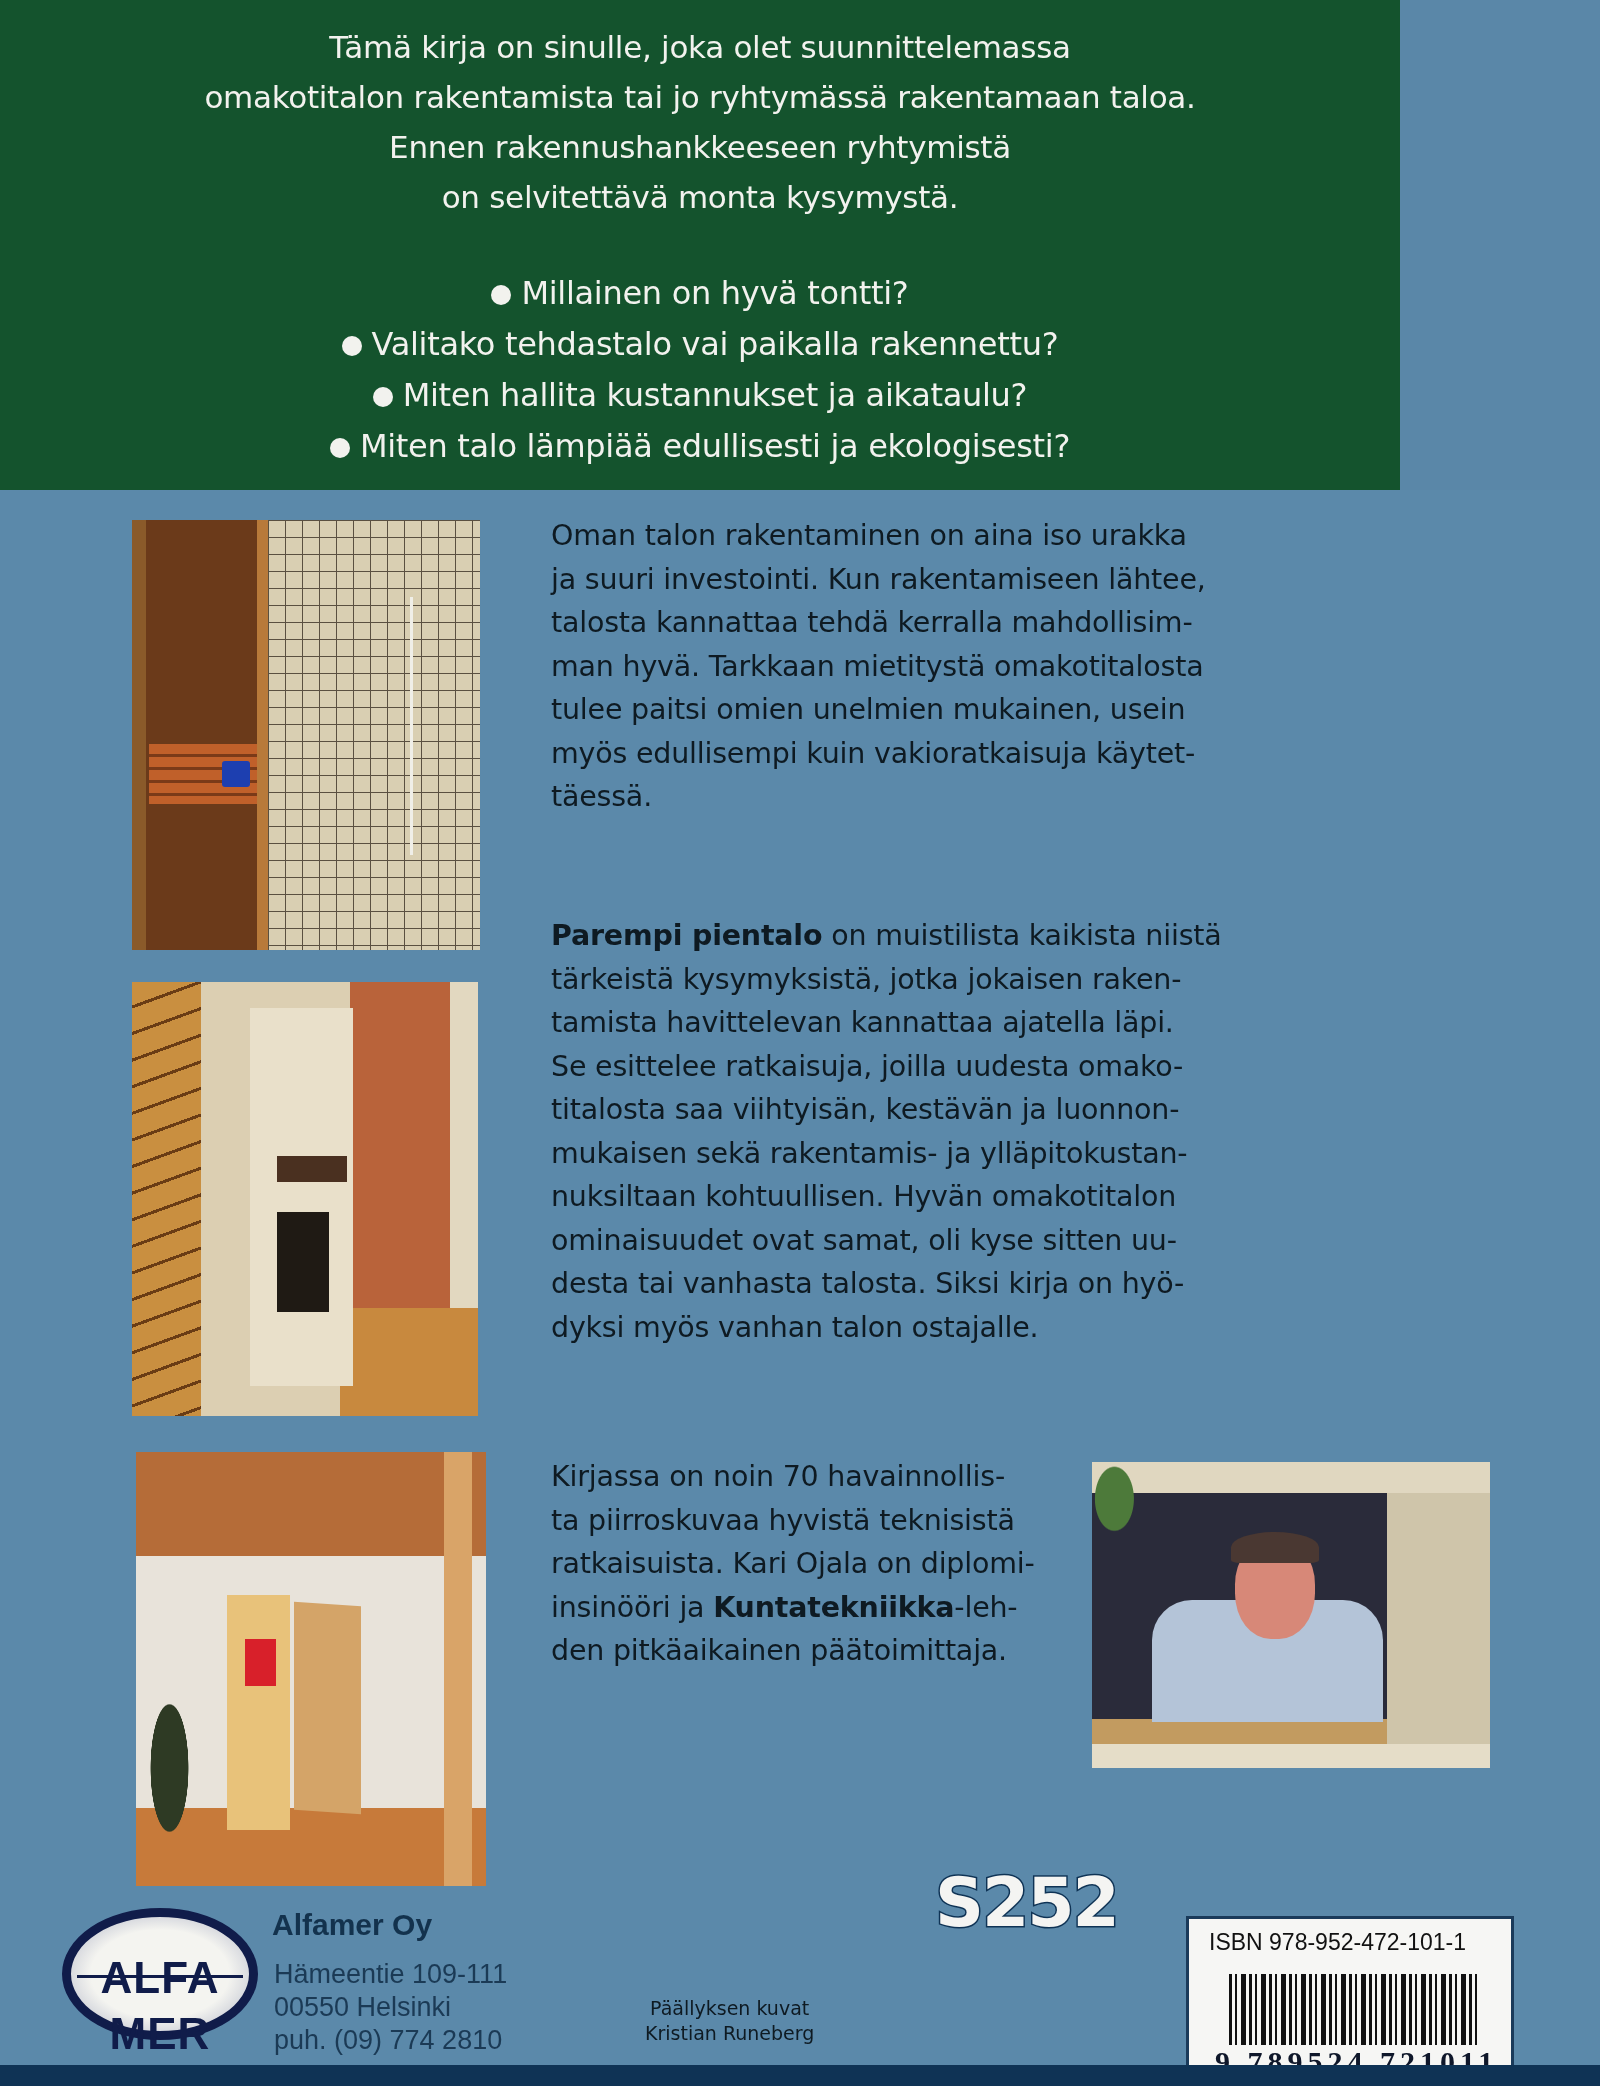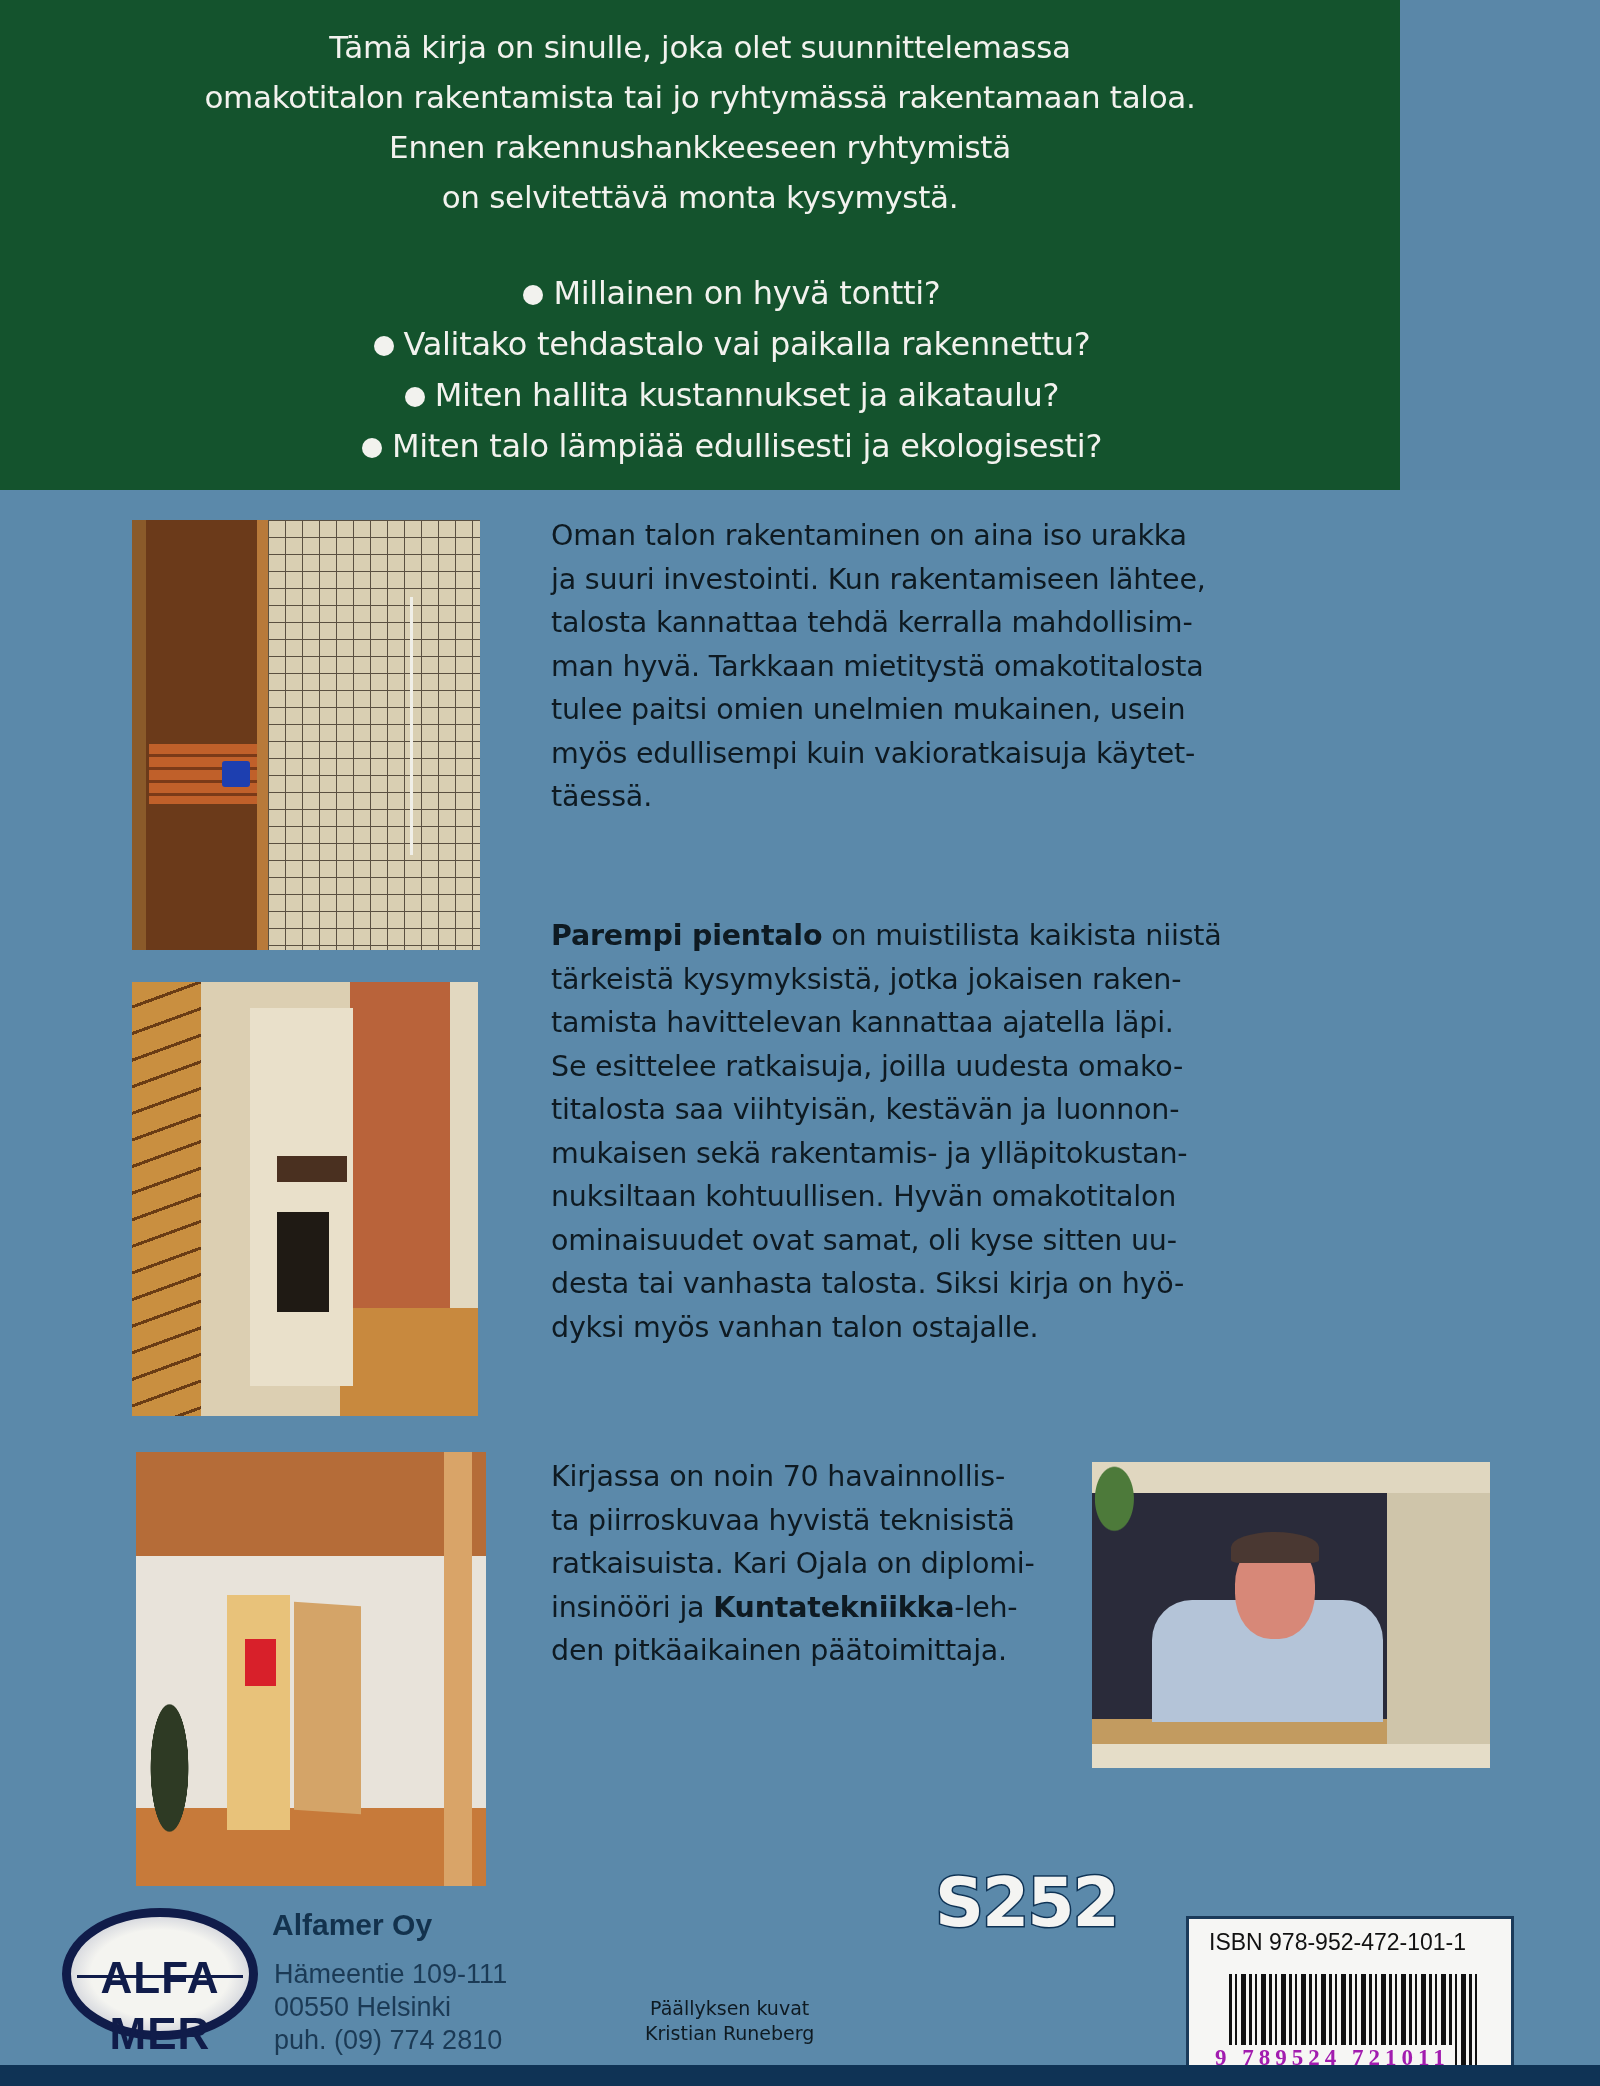--- a/index.html
+++ b/index.html
@@ -10,21 +10,21 @@
   }
   .top-band {
     position: absolute; left: 0; top: 0; width: 1400px; height: 490px;
     background: #14532d;
     color: #f2f2ee; text-align: center;
   }
   .intro { position: absolute; top: 22px; left: 0; width: 100%;
     font-size: 31px; line-height: 50px; letter-spacing: -0.3px; }
   .intro div { white-space: nowrap; }
   .questions { position: absolute; top: 268px; left: 0; width: 100%;
-    font-size: 32px; line-height: 51px; letter-spacing: -0.3px; padding-left: 32px; }
+    font-size: 32px; line-height: 51px; letter-spacing: -0.3px; }
   .questions .q { white-space: nowrap; }
   .bullet { display: inline-block; width: 20px; height: 20px; border-radius: 50%;
     background: #f2f2ee; margin-right: 10px; vertical-align: -1px; }
 
   .main-band {
     position: absolute; left: 0; top: 490px; width: 1600px; height: 1575px;
     background: #5b89aa;
   }
   .bottom-strip { position: absolute; left: 0; top: 2065px; width: 1600px; height: 21px; background: #0f3355; }
 
@@ -94,21 +94,21 @@
     font-weight: bold; font-size: 68px; color: #f4f4f2; letter-spacing: -2px;
     -webkit-text-stroke: 3px #0f3355; paint-order: stroke fill; }
 
   .isbn-box { position: absolute; left: 1186px; top: 1876px; width: 328px; height: 174px;
     background: #f6f6f4; border: 3px solid #1a3a5a; box-sizing: border-box; margin-top: 40px; }
   .isbn-text { position: absolute; left: 20px; top: 10px; font-family: "Liberation Sans", sans-serif;
     font-size: 23px; color: #111; white-space: nowrap; }
   .barcode { position: absolute; left: 40px; top: 55px; width: 250px; height: 100px;
     background: repeating-linear-gradient(90deg, #111 0 3px, transparent 3px 6px, #111 6px 8px, transparent 8px 12px, #111 12px 17px, transparent 17px 20px); }
   .barcode-digits { position: absolute; left: 22px; top: 126px; font-family: "Liberation Serif", serif;
-    font-weight: bold; font-size: 23px; color: #a21caf; background: #f6f6f4; padding: 0 4px; letter-spacing: 5px; white-space: nowrap; }
+    font-weight: bold; font-size: 30px; color: #0f172a; background: #f6f6f4; padding: 0 4px; letter-spacing: 5px; white-space: nowrap; }
 </style>
 </head>
 <body>
 
 <div class="top-band">
   <div class="intro">
     <div>Tämä kirja on sinulle, joka olet suunnittelemassa</div>
     <div>omakotitalon rakentamista tai jo ryhtymässä rakentamaan taloa.</div>
     <div>Ennen rakennushankkeeseen ryhtymistä</div>
     <div>on selvitettävä monta kysymystä.</div>

